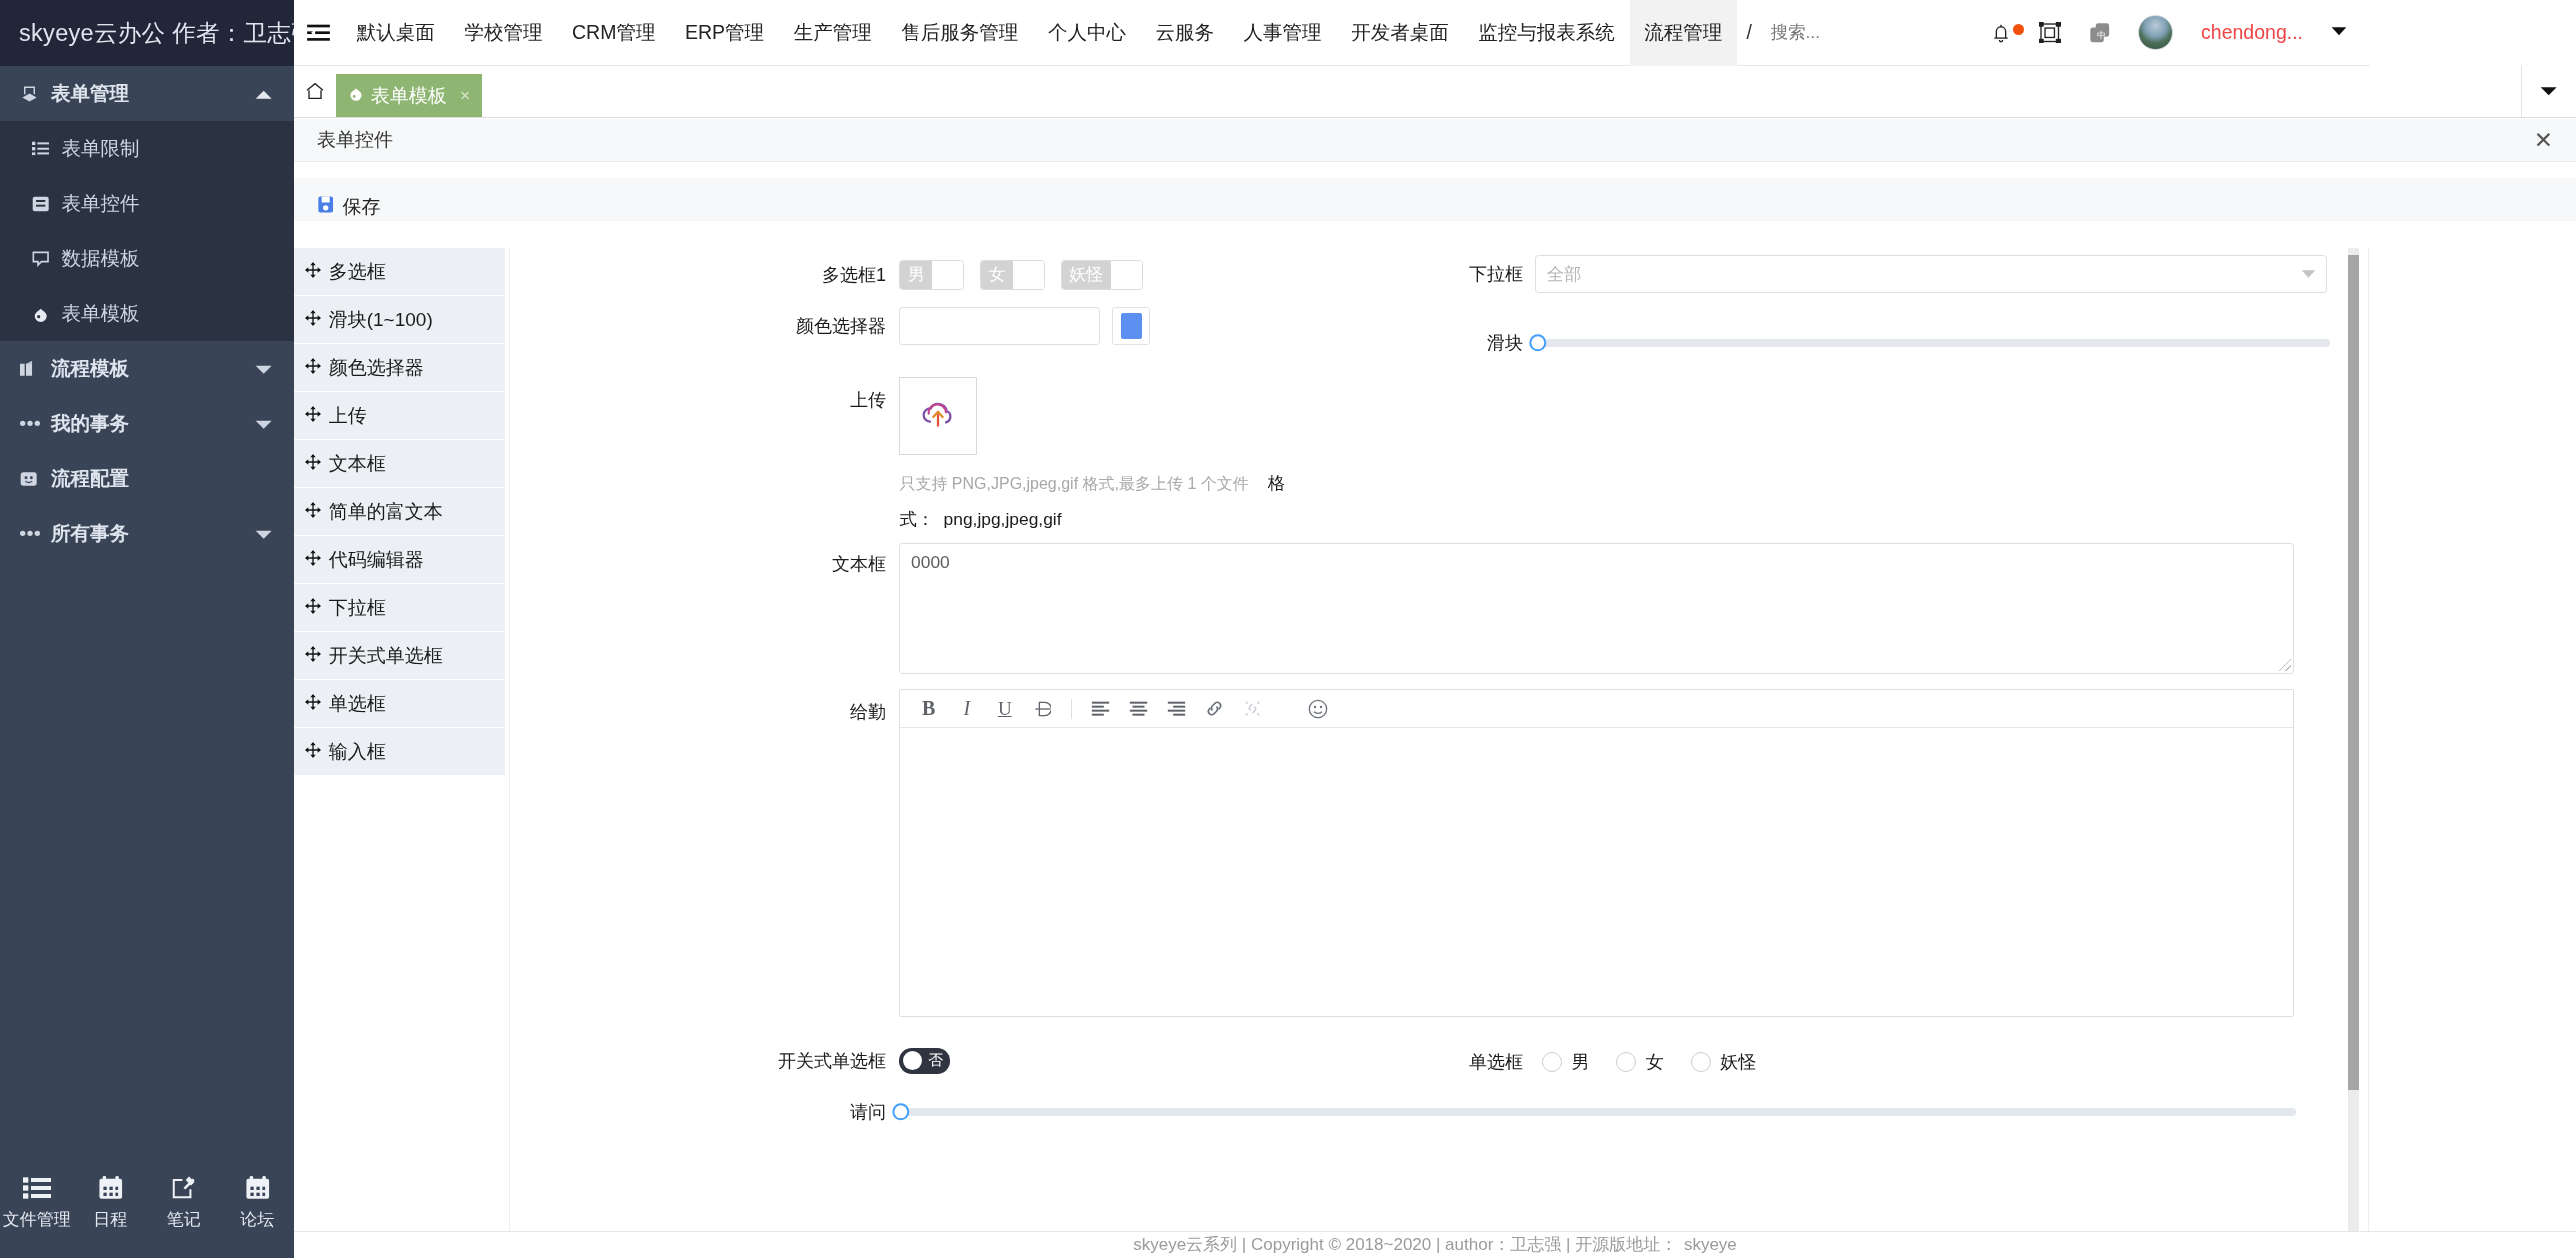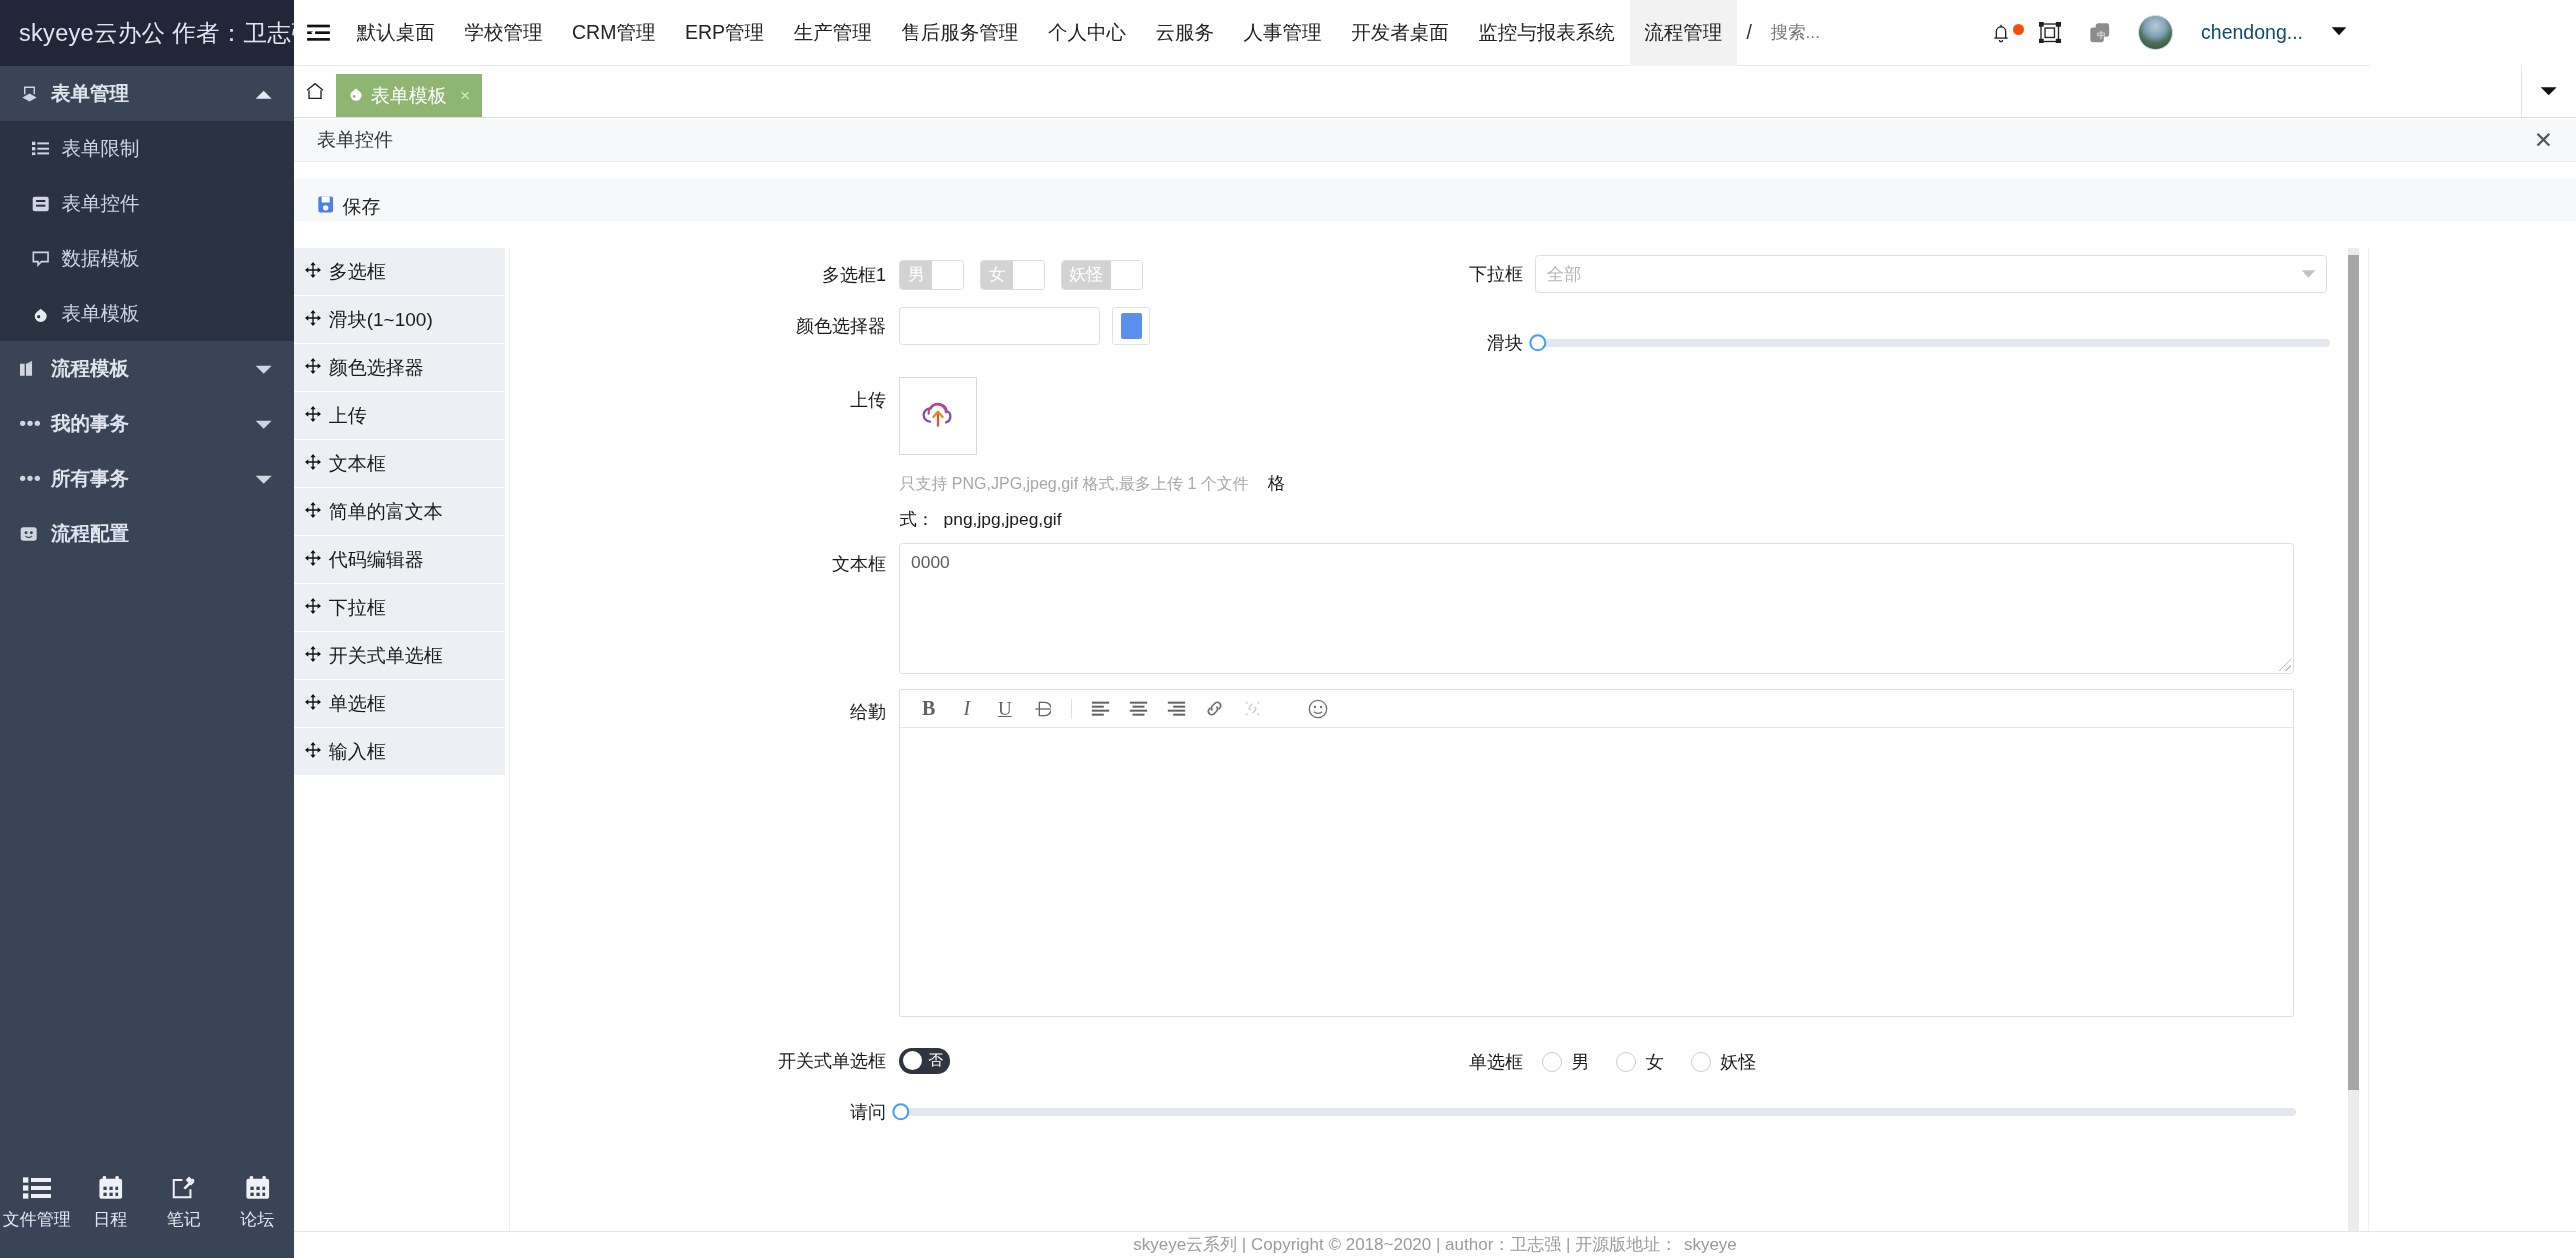--- a/index.html
+++ b/index.html
@@ -109,21 +109,21 @@
     position: absolute; right: -13.4px; top: 2px;
     width: 11.4px; height: 11.4px; border-radius: 50%;
     background: #f2500a;
   }
   #avatar {
     width: 35px; height: 35px; border-radius: 50%;
     background:
       radial-gradient(circle at 50% 30%, #b9cbd8 0%, #7fa0b4 38%, #4d6f58 60%, #2e4a38 100%);
     border: 0.7px solid #cfd8dd;
   }
-  #username { font-size: 19.5px; color: #0c4a6e; white-space: nowrap; }
+  #username { font-size: 19.5px; color: #ef4444; white-space: nowrap; }
 
   
   #tabstrip {
     position: absolute; left: 294px; top: 66px;
     width: 2282px; height: 52px;
     background: #ffffff;
     display: flex; align-items: flex-end;
     border-bottom: 0.7px solid #dcdcdc;
   }
   #home-tab {
@@ -448,44 +448,44 @@
     <span>我的事务</span>
     <span class="caret">
       <svg width="17.4" height="10.7" viewBox="0 0 26 16">
           <path d="M1 2 L25 2 L13 14 Z" fill="#cfd6e2"></path>
         </svg>
     </span>
   </div>
 
   <div class="menu-group-head">
     <span class="menu-ico">
-      <svg width="20" height="6.7" viewBox="0 0 30 10" fill="#cfd6e2">
-          <circle cx="4" cy="5" r="4"></circle>
-          <circle cx="15" cy="5" r="4"></circle>
-          <circle cx="26" cy="5" r="4"></circle>
-        </svg>
-    </span>
-    <span>所有事务</span>
-    <span class="caret">
-      <svg width="17.4" height="10.7" viewBox="0 0 26 16">
-          <path d="M1 2 L25 2 L13 14 Z" fill="#cfd6e2"></path>
-        </svg>
-    </span>
-  </div>
-
-  <div class="menu-group-head">
-    <span class="menu-ico">
       <svg width="17.4" height="16" viewBox="0 0 26 24">
           <rect x="1" y="2" width="24" height="20" rx="4" fill="#cfd6e2"></rect>
           <circle cx="9" cy="10" r="2.2" fill="#394456"></circle>
           <circle cx="17" cy="10" r="2.2" fill="#394456"></circle>
           <path d="M8 15c2 3 8 3 10 0" stroke="#394456" stroke-width="2" fill="none"></path>
         </svg>
     </span>
     <span>流程配置</span>
+  </div>
+
+  <div class="menu-group-head">
+    <span class="menu-ico">
+      <svg width="20" height="6.7" viewBox="0 0 30 10" fill="#cfd6e2">
+          <circle cx="4" cy="5" r="4"></circle>
+          <circle cx="15" cy="5" r="4"></circle>
+          <circle cx="26" cy="5" r="4"></circle>
+        </svg>
+    </span>
+    <span>所有事务</span>
+    <span class="caret">
+      <svg width="17.4" height="10.7" viewBox="0 0 26 16">
+          <path d="M1 2 L25 2 L13 14 Z" fill="#cfd6e2"></path>
+        </svg>
+    </span>
   </div>
 
   <div id="bottom-dock">
     <div class="dock-item">
       <span>
         <svg width="28" height="24" viewBox="0 0 42 36" fill="#eef2f7">
           <rect x="0" y="2" width="8" height="8"></rect>
             <rect x="12" y="3" width="30" height="6"></rect>
           <rect x="0" y="14" width="8" height="8"></rect>
             <rect x="12" y="15" width="30" height="6"></rect>

